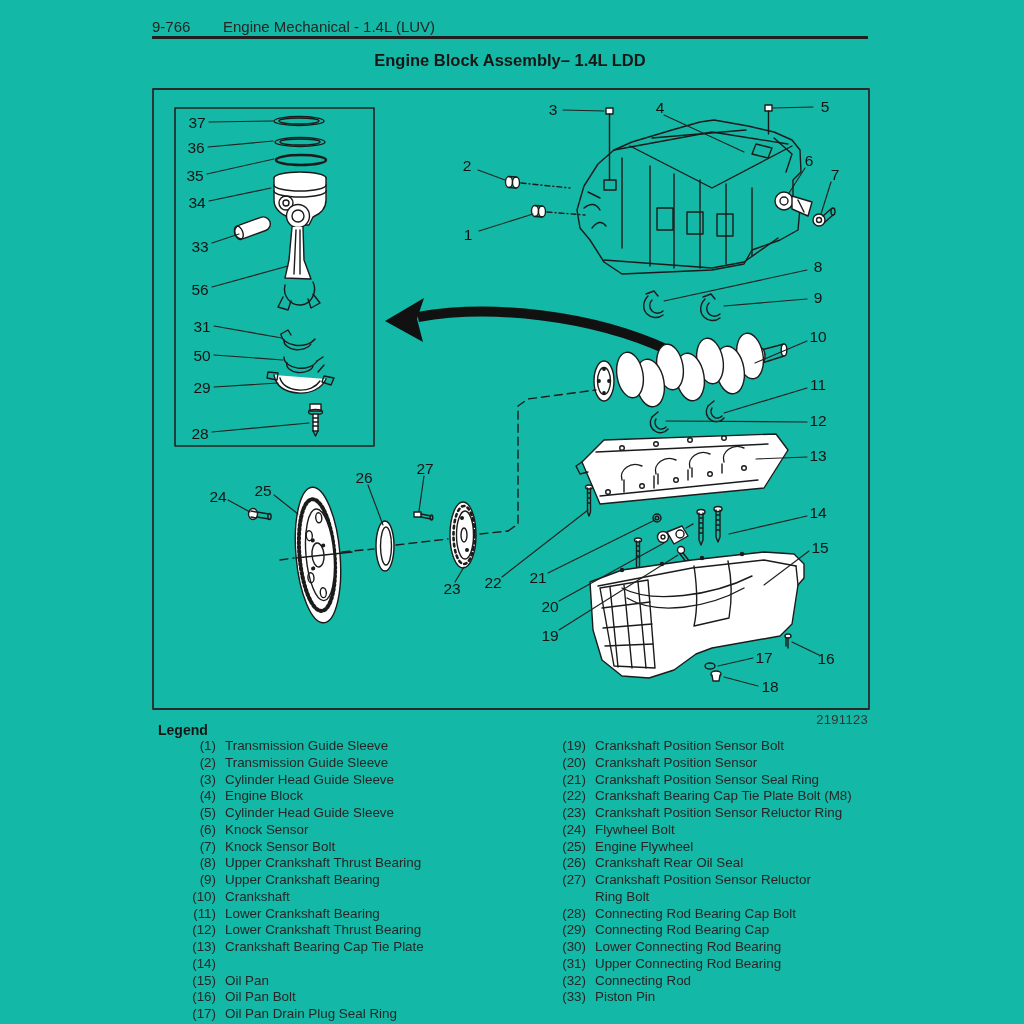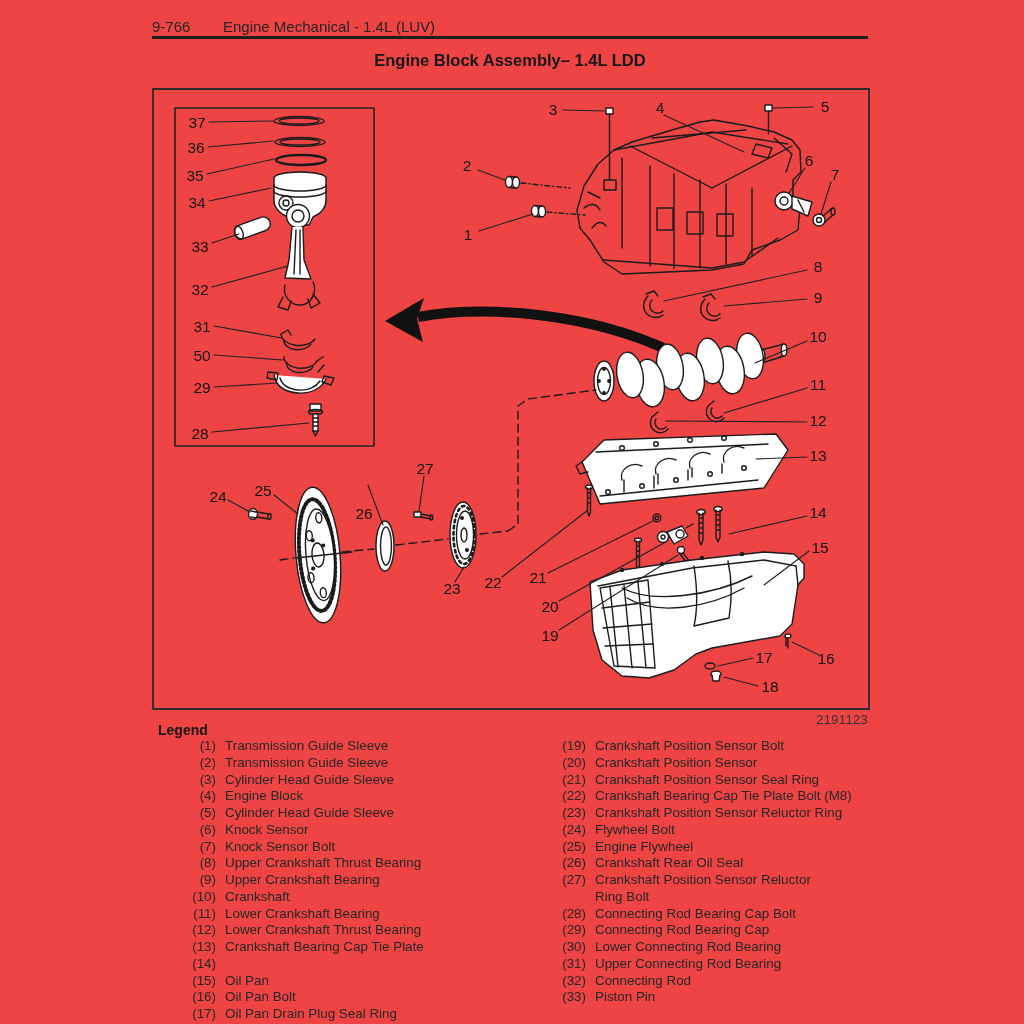--- a/index.html
+++ b/index.html
@@ -1,16 +1,16 @@
 <!DOCTYPE html>
 <html><head>
 <meta charset="utf-8">
 <style>
   html,body{margin:0;padding:0;background:#ffffff;}
-  .page{position:relative;width:1024px;height:1024px;background:#ef4444;
+  .page{position:relative;width:1024px;height:1024px;background:#14b8a6;
         font-family:"Liberation Sans","DejaVu Sans",sans-serif;color:#1c1c1c;overflow:hidden;}
   .hdr-num{position:absolute;left:152px;top:18px;font-size:15px;color:#242424;}
   .hdr-sec{position:absolute;left:223px;top:18px;font-size:15px;color:#242424;}
   .hdr-rule{position:absolute;left:152px;top:36px;width:716px;height:3px;background:#1f1f1f;}
   .fig-title{position:absolute;left:152px;top:51px;width:716px;text-align:center;
              font-size:16.5px;font-weight:bold;color:#161616;}
   .diagram{position:absolute;left:152px;top:88px;width:718px;height:640px;}
   .diagram svg{position:absolute;left:0;top:0;}
   .callout{position:absolute;transform:translate(-50%,-50%);font-size:15.5px;color:#141414;
            line-height:1;white-space:nowrap;}
@@ -369,27 +369,27 @@
         <div class="callout" style="left: 674px; top: 571px; text-align: center;">16</div>
         <div class="callout" style="left: 612px; top: 570px; text-align: center;">17</div>
         <div class="callout" style="left: 618px; top: 599px;">18</div>
         <div class="callout" style="left: 398px; top: 548px;">19</div>
         <div class="callout" style="left: 398px; top: 519px;">20</div>
         <div class="callout" style="left: 386px; top: 490px; text-align: center;">21</div>
         <div class="callout" style="left: 341px; top: 495px;">22</div>
         <div class="callout" style="left: 300px; top: 501px;">23</div>
         <div class="callout" style="left: 66px; top: 409px;">24</div>
         <div class="callout" style="left: 111px; top: 403px;">25</div>
-        <div class="callout" style="left: 212px; top: 390px; margin-top: 36px;">26</div>
+        <div class="callout" style="left: 212px; top: 390px;">26</div>
         <div class="callout" style="left: 273px; top: 381px;">27</div>
         <div class="callout" style="left: 48px; top: 346px;">28</div>
         <div class="callout" style="left: 50px; top: 300px;">29</div>
         <div class="callout" style="left: 50px; top: 268px;">50</div>
         <div class="callout" style="left: 50px; top: 239px;">31</div>
-        <div class="callout" style="left: 48px; top: 202px;">32</div>
+        <div class="callout" style="left: 48px; top: 202px;">56</div>
         <div class="callout" style="left: 48px; top: 159px;">33</div>
         <div class="callout" style="left: 45px; top: 115px; text-align: right;">34</div>
         <div class="callout" style="left: 43px; top: 88px;">35</div>
         <div class="callout" style="left: 44px; top: 60px;">36</div>
         <div class="callout" style="left: 45px; top: 35px;">37</div>
       </div>
     <div class="fig-id">2191123</div>
   </div>
 
   <div class="legend-title">Legend</div>

